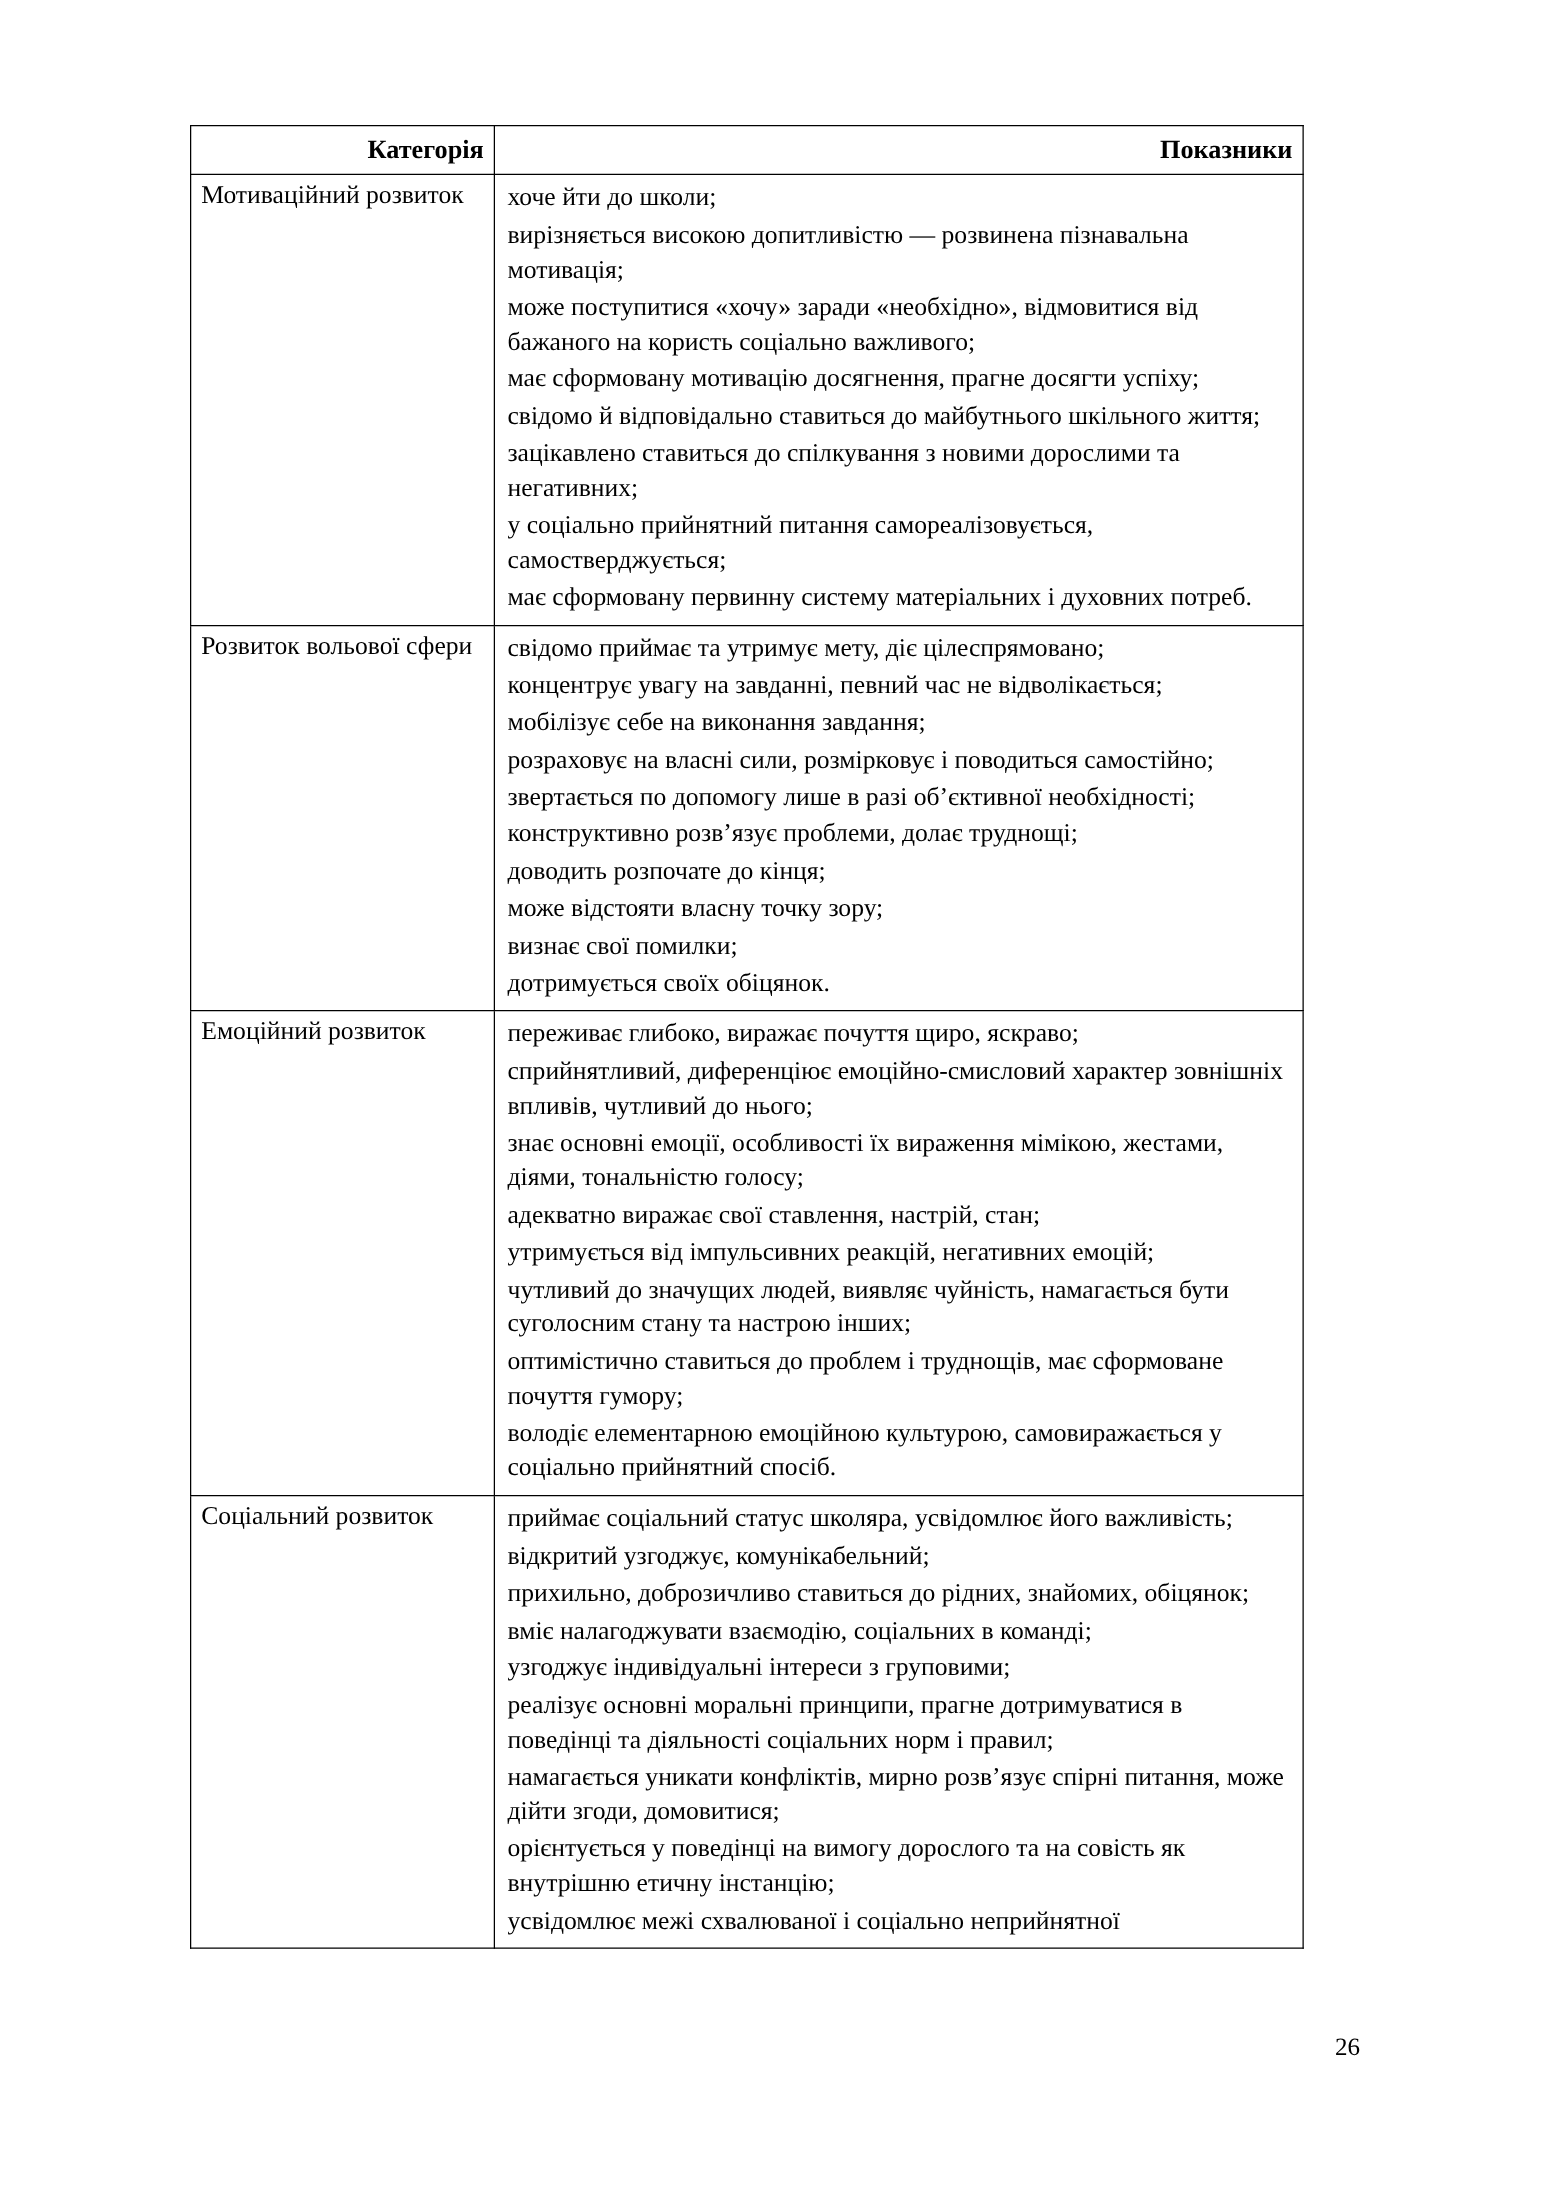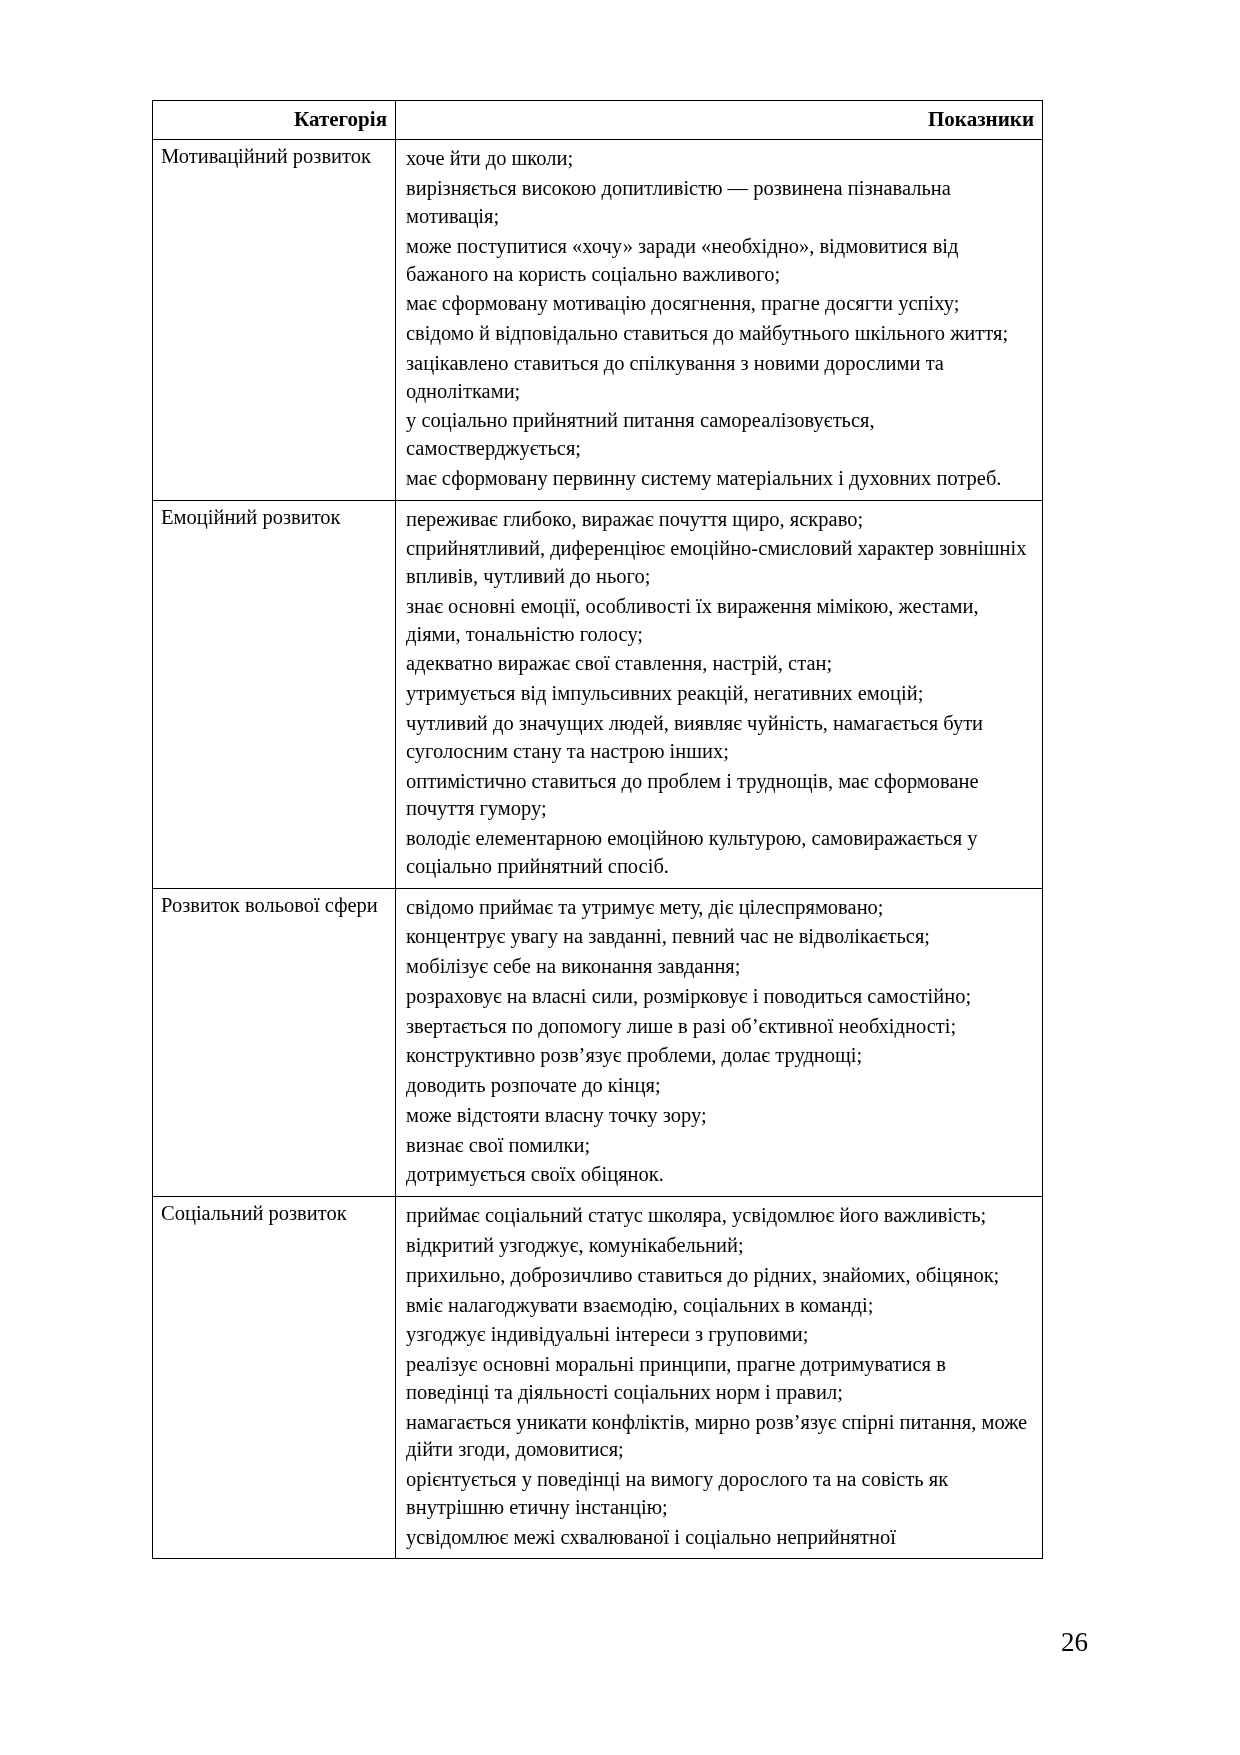--- a/index.html
+++ b/index.html
@@ -78,21 +78,21 @@
     display: block;
     margin: 2px;
     padding: 0;
     text-indent: 0;
   }
 
   .page-number {
     position: absolute;
     right: 152px;
     top: 1627px;
-    font-size: 27px;
+    font-size: 20px;
     font-family: "Liberation Serif", "DejaVu Serif", serif;
     color: #000000;
     text-align: center;
   }
 </style>
 </head>
 <body>
 
 <div class="page">
 
@@ -110,51 +110,51 @@
       </thead>
       <tbody id="table-body">
           <tr>
             <td class="category-cell">Мотиваційний розвиток</td>
             <td class="indicators-cell">
               <span class="indicator-line">хоче йти до школи;</span>
               <span class="indicator-line">вирізняється високою допитливістю — розвинена пізнавальна мотивація;</span>
               <span class="indicator-line">може поступитися «хочу» заради «необхідно», відмовитися від бажаного на користь соціально важливого;</span>
               <span class="indicator-line">має сформовану мотивацію досягнення, прагне досягти успіху;</span>
               <span class="indicator-line">свідомо й відповідально ставиться до майбутнього шкільного життя;</span>
-              <span class="indicator-line">зацікавлено ставиться до спілкування з новими дорослими та однолітками;</span>
+              <span class="indicator-line">зацікавлено ставиться до спілкування з новими дорослими та негативних;</span>
               <span class="indicator-line">у соціально прийнятний питання самореалізовується, самостверджується;</span>
               <span class="indicator-line">має сформовану первинну систему матеріальних і духовних потреб.</span>
-            </td>
-          </tr>
-          <tr>
-            <td class="category-cell">Емоційний розвиток</td>
-            <td class="indicators-cell">
-              <span class="indicator-line">переживає глибоко, виражає почуття щиро, яскраво;</span>
-              <span class="indicator-line">сприйнятливий, диференціює емоційно-смисловий характер зовнішніх впливів, чутливий до нього;</span>
-              <span class="indicator-line">знає основні емоції, особливості їх вираження мімікою, жестами, діями, тональністю голосу;</span>
-              <span class="indicator-line">адекватно виражає свої ставлення, настрій, стан;</span>
-              <span class="indicator-line">утримується від імпульсивних реакцій, негативних емоцій;</span>
-              <span class="indicator-line">чутливий до значущих людей, виявляє чуйність, намагається бути суголосним стану та настрою інших;</span>
-              <span class="indicator-line">оптимістично ставиться до проблем і труднощів, має сформоване почуття гумору;</span>
-              <span class="indicator-line">володіє елементарною емоційною культурою, самовиражається у соціально прийнятний спосіб.</span>
             </td>
           </tr>
           <tr>
             <td class="category-cell">Розвиток вольової сфери</td>
             <td class="indicators-cell">
               <span class="indicator-line">свідомо приймає та утримує мету, діє цілеспрямовано;</span>
               <span class="indicator-line">концентрує увагу на завданні, певний час не відволікається;</span>
               <span class="indicator-line">мобілізує себе на виконання завдання;</span>
               <span class="indicator-line">розраховує на власні сили, розмірковує і поводиться самостійно;</span>
               <span class="indicator-line">звертається по допомогу лише в разі об’єктивної необхідності;</span>
               <span class="indicator-line">конструктивно розв’язує проблеми, долає труднощі;</span>
               <span class="indicator-line">доводить розпочате до кінця;</span>
               <span class="indicator-line">може відстояти власну точку зору;</span>
               <span class="indicator-line">визнає свої помилки;</span>
               <span class="indicator-line">дотримується своїх обіцянок.</span>
+            </td>
+          </tr>
+          <tr>
+            <td class="category-cell">Емоційний розвиток</td>
+            <td class="indicators-cell">
+              <span class="indicator-line">переживає глибоко, виражає почуття щиро, яскраво;</span>
+              <span class="indicator-line">сприйнятливий, диференціює емоційно-смисловий характер зовнішніх впливів, чутливий до нього;</span>
+              <span class="indicator-line">знає основні емоції, особливості їх вираження мімікою, жестами, діями, тональністю голосу;</span>
+              <span class="indicator-line">адекватно виражає свої ставлення, настрій, стан;</span>
+              <span class="indicator-line">утримується від імпульсивних реакцій, негативних емоцій;</span>
+              <span class="indicator-line">чутливий до значущих людей, виявляє чуйність, намагається бути суголосним стану та настрою інших;</span>
+              <span class="indicator-line">оптимістично ставиться до проблем і труднощів, має сформоване почуття гумору;</span>
+              <span class="indicator-line">володіє елементарною емоційною культурою, самовиражається у соціально прийнятний спосіб.</span>
             </td>
           </tr>
           <tr>
             <td class="category-cell">Соціальний розвиток</td>
             <td class="indicators-cell">
               <span class="indicator-line">приймає соціальний статус школяра, усвідомлює його важливість;</span>
               <span class="indicator-line">відкритий узгоджує, комунікабельний;</span>
               <span class="indicator-line">прихильно, доброзичливо ставиться до рідних, знайомих, обіцянок;</span>
               <span class="indicator-line">вміє налагоджувати взаємодію, соціальних в команді;</span>
               <span class="indicator-line">узгоджує індивідуальні інтереси з груповими;</span>

